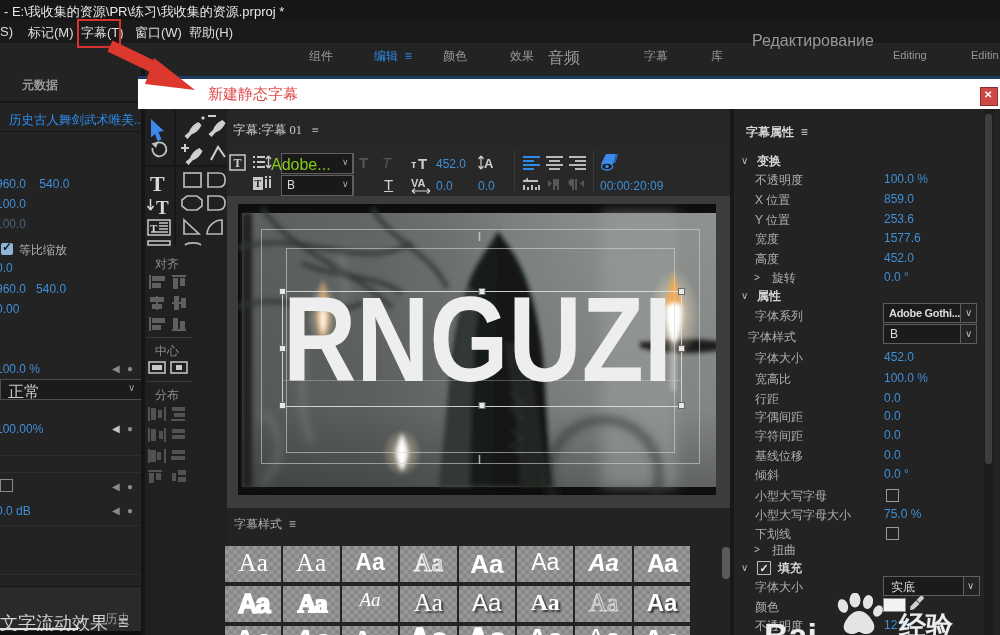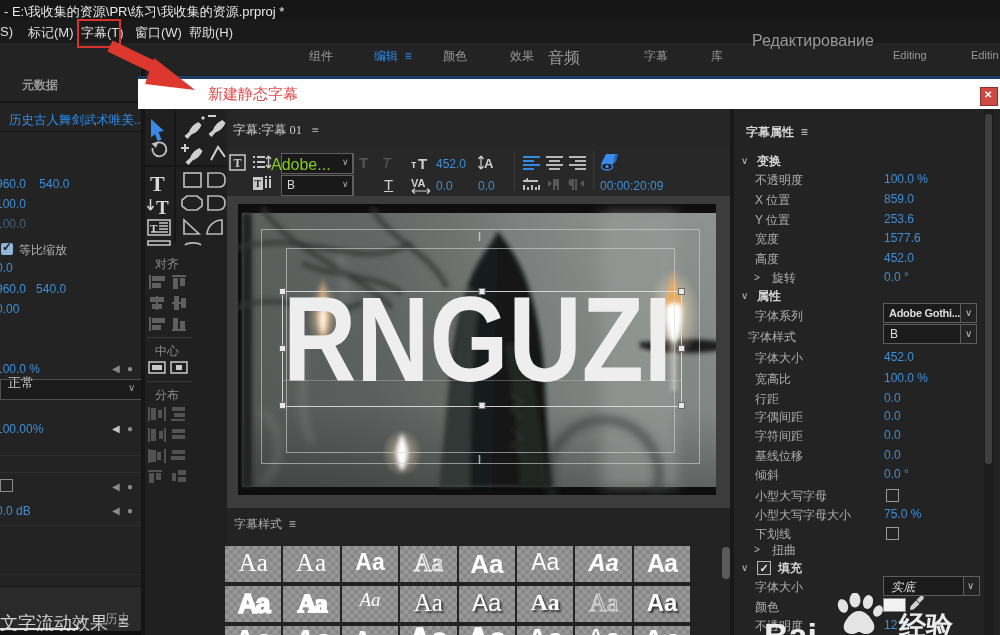--- a/index.html
+++ b/index.html
@@ -46,21 +46,21 @@
 <div class="abs" style="left:2px;top:240px;font-size:12px;color:#1a1a1a;font-weight:bold;">✓</div>
 <div class="abs" style="left:19px;top:242px;font-size:12px;color:#b4b4b4;">等比缩放</div>
 <div class="abs blue" style="left:-4px;top:261px;font-size:12px;">0.0</div>
 <div class="abs blue" style="left:-4px;top:282px;font-size:12px;">960.0&nbsp;&nbsp;&nbsp;540.0</div>
 <div class="abs blue" style="left:-4px;top:302px;font-size:12px;">0.00</div>
 
 <div class="abs blue" style="left:-4px;top:362px;font-size:12px;">100.0 %</div>
 <div class="abs" style="left:112px;top:363px;font-size:10px;color:#8a8a8a;">◀</div>
 <div class="abs" style="left:127px;top:363px;font-size:10px;color:#8a8a8a;">●</div>
 <div class="abs" style="left:0px;top:379px;width:140px;height:19px;background:#1b1b1b;border:1px solid #4e4e4e;"></div>
-<div class="abs" style="left:8px;top:374px;font-size:13px;color:#c8c8c8;">正常</div>
+<div class="abs" style="left:8px;top:382px;font-size:16px;color:#c8c8c8;">正常</div>
 <div class="abs" style="left:128px;top:382px;font-size:10px;color:#9a9a9a;">∨</div>
 <div class="abs blue" style="left:-4px;top:422px;font-size:12px;">100.00%</div>
 <div class="abs" style="left:112px;top:423px;font-size:10px;color:#c5c5c5;">◀</div>
 <div class="abs" style="left:127px;top:423px;font-size:10px;color:#8a8a8a;">●</div>
 <div class="abs" style="left:0;top:455px;width:141px;height:1px;background:#2e2e2e;"></div>
 <div class="abs" style="left:0;top:472px;width:141px;height:1px;background:#2e2e2e;"></div>
 <div class="abs" style="left:0px;top:479px;width:11px;height:11px;border:1px solid #8a8a8a;background:#232323;"></div>
 <div class="abs" style="left:112px;top:481px;font-size:10px;color:#8a8a8a;">◀</div>
 <div class="abs" style="left:127px;top:481px;font-size:10px;color:#8a8a8a;">●</div>
 <div class="abs blue" style="left:-4px;top:504px;font-size:12px;">0.0 dB</div>
@@ -524,21 +524,21 @@
   <div class="rl" style="left:21px;top:398px;">小型大写字母大小</div>
     <div class="rv" style="top:398px;">75.0 %</div>
   <div class="rl" style="left:21px;top:417px;">下划线</div>
     <div class="cbx" style="top:418px;"></div>
   <div class="chev" style="left:20px;top:435px;">&gt;</div>
     <div class="rl" style="left:38px;top:433px;">扭曲</div>
   <div class="chev" style="left:7px;top:453px;">∨</div>
   <div class="abs" style="left:23px;top:452px;width:12px;height:12px;background:#2a2a2a;border:1.5px solid #b8b8b8;color:#e8e8e8;font-size:11px;font-weight:bold;line-height:12px;text-align:center;">✓</div>
   <div class="rsec" style="left:44px;top:451px;">填充</div>
   <div class="rl" style="left:21px;top:470px;">字体大小</div>
-  <div class="rdd" style="top:467px;width:79px;"><span style="position:relative;left:7px;top:2px;font-style:italic;">实底</span></div>
+  <div class="rdd" style="top:467px;width:79px;"><span style="position:relative;left:7px;top:2px;">实底</span></div>
   <div class="abs" style="left:230px;top:467px;width:15px;height:18px;border:1px solid #5e5e5e;border-left:none;"></div>
   <div class="chev" style="left:233px;top:471px;">∨</div>
   <div class="rl" style="left:21px;top:490px;">颜色</div>
   <div class="abs" style="left:149px;top:489px;width:21px;height:12px;background:#f2f2f2;border:1px solid #888;"></div>
   <svg class="abs" style="left:174px;top:486px;" width="16" height="16">
     <path d="M 13.5 1 a 2 2 0 0 1 2 3 l -4 4 -3 -3 4 -4 z" fill="#cfcfcf"></path>
     <path d="M 8 5.5 l 3.5 3.5 -6 5.5 -3.5 0.5 0.5 -3.5 z" fill="#cfcfcf"></path>
   </svg>
   <div class="rl" style="left:21px;top:509px;">不透明度</div>
     <div class="rv" style="top:509px;">12 %</div>

